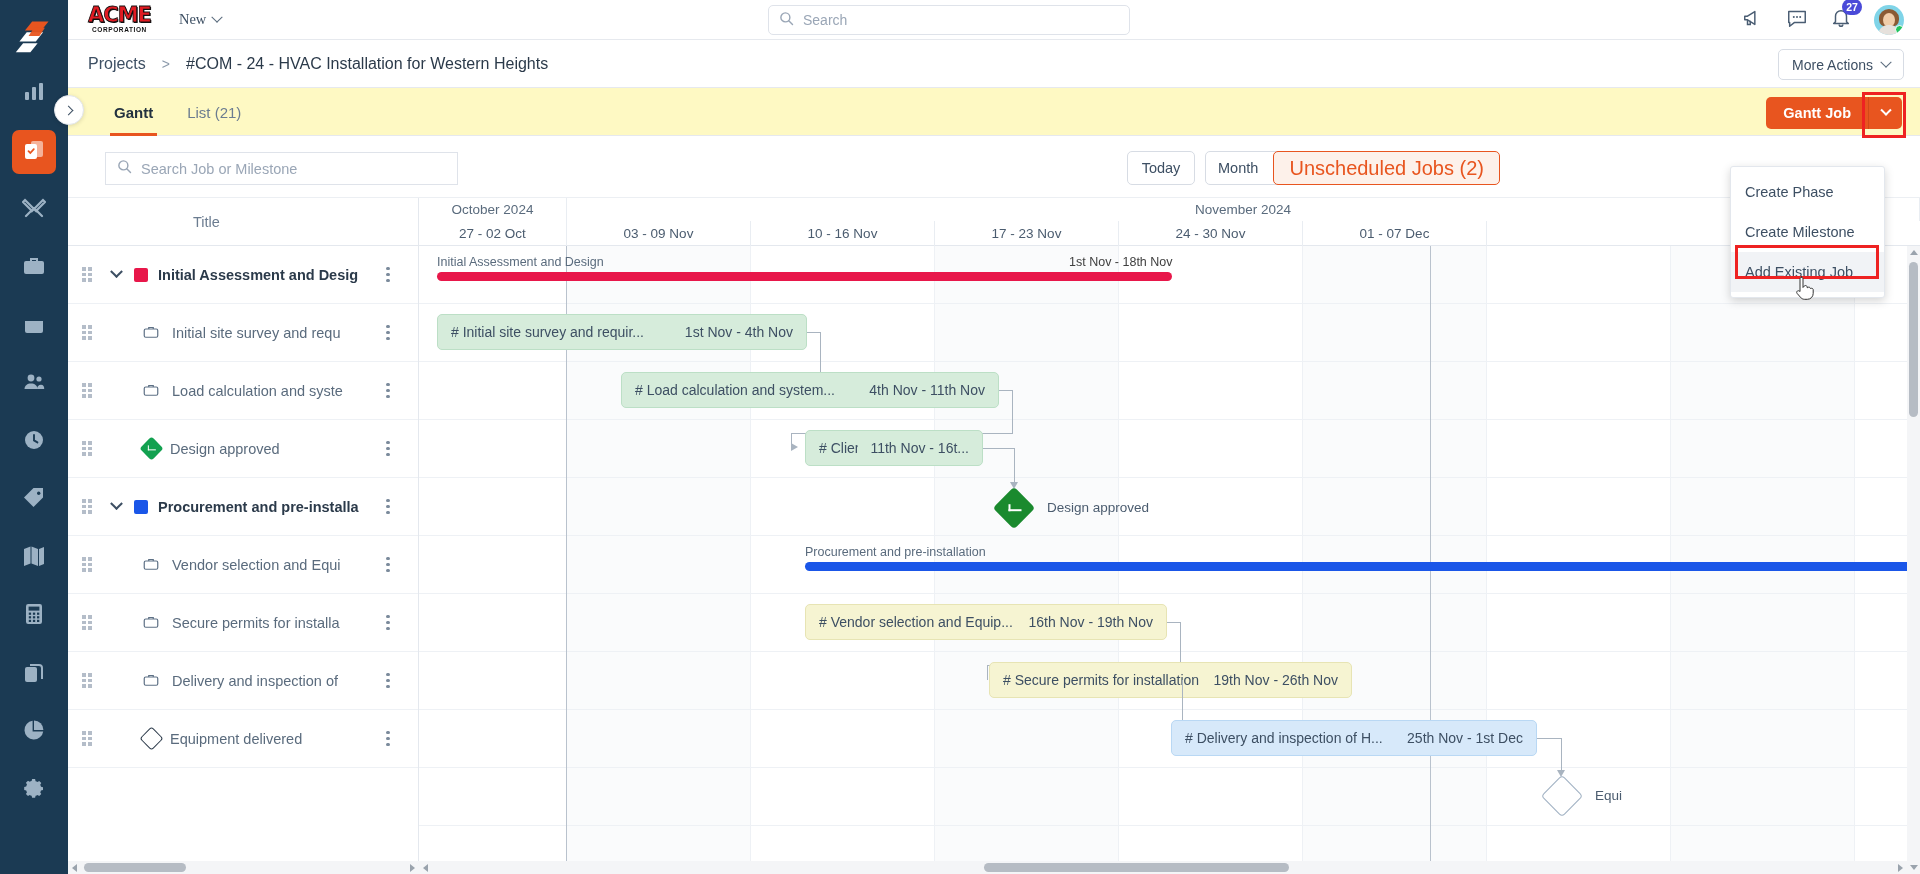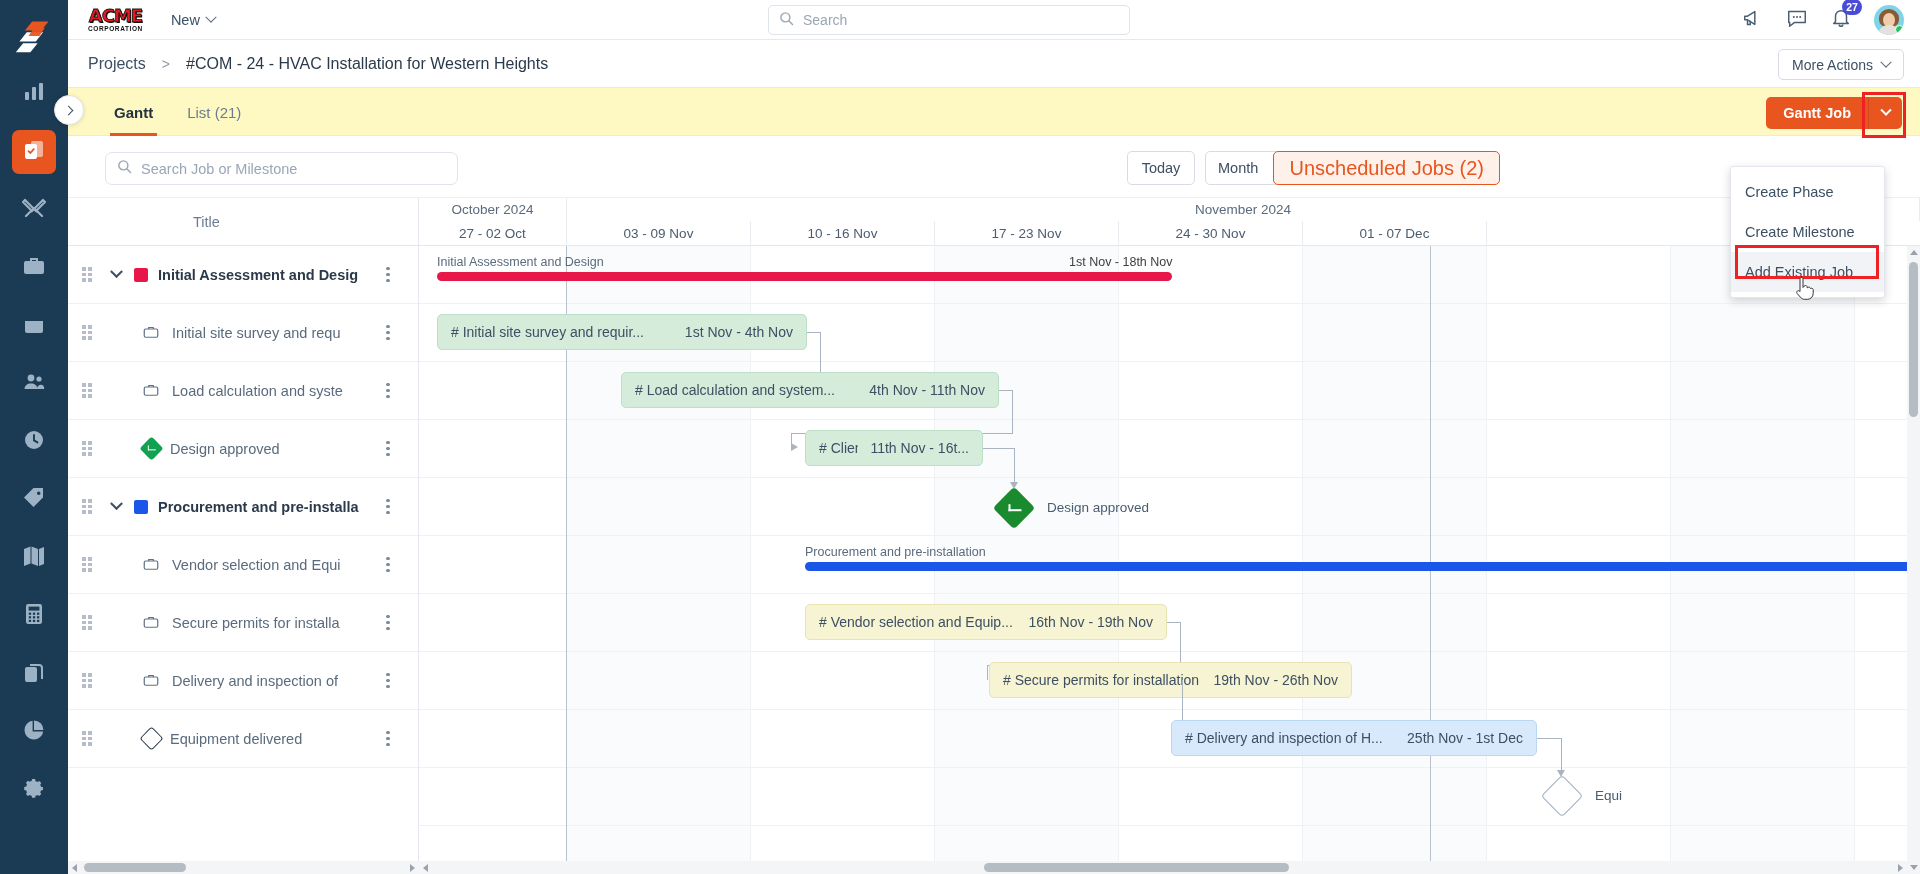--- a/index.html
+++ b/index.html
@@ -29,28 +29,28 @@
   #rail .spacer { flex: 1; }
 
   
   #topbar {
     position: absolute; left: 68px; top: 0; width: 1852px; height: 40px;
     background: #ffffff; border-bottom: 1px solid #e6e9ee;
     display: flex; align-items: center;
   }
   .brand { margin-left: 20px; display: flex; flex-direction: column; align-items: center; line-height: 1; }
   .brand .b1 {
-    font-family: "DejaVu Sans", sans-serif; font-weight: bold; font-size: 18px;
+    font-family: "DejaVu Sans", sans-serif; font-weight: bold; font-size: 21px;
     color: #e11b22; letter-spacing: -1px;
     -webkit-text-stroke: 0.8px #111; text-shadow: 1px 1px 0 #111;
   }
   .brand .b2 { font-size: 6.5px; font-weight: bold; letter-spacing: 0.6px; color: #111; margin-top: 1px; }
   .newbtn {
     margin-left: 28px; font-size: 14.5px; color: #3d4f63; cursor: pointer;
-    display: flex; align-items: center; gap: 7px;
+    display: flex; align-items: center; gap: 7px; font-family: Liberation Serif, serif;
   }
   .caret-d { width: 0; height: 0; border-left: 4.5px solid transparent; border-right: 4.5px solid transparent; border-top: 5px solid #5a6b7d; }
   .chev { display:inline-block; width:8px; height:8px; border-right:1.7px solid #5a6b7d; border-bottom:1.7px solid #5a6b7d; transform: rotate(45deg) translate(-2px,-2px); }
 
   #globalsearch {
     position: absolute; left: 700px; top: 5px; width: 362px; height: 30px;
     border: 1px solid #dfe3ea; border-radius: 5px; background: #fff;
     display: flex; align-items: center; padding: 0 10px; gap: 9px;
   }
   #globalsearch .ph { font-size: 14px; color: #9aa6b6; }
@@ -128,21 +128,21 @@
   #dropdown .mi { height: 40px; display: flex; align-items: center; padding: 0 14px; font-size: 14.5px; color: #3d4f63; cursor: pointer; }
   #dropdown .mi.hover { background: #f1f3f6; }
 
   
   #toolbar {
     position: absolute; left: 68px; top: 136px; width: 1852px; height: 62px;
     background: #fff; border-bottom: 1px solid #eceff3;
   }
   #jobsearch {
     position: absolute; left: 37px; top: 16px; width: 353px; height: 33px;
-    border: 1px solid #dfe3ea; border-radius: 7px; display: flex; align-items: center; padding: 0 11px; gap: 9px; cursor: text;
+    border: 1px solid #dfe3ea; border-radius: 0; display: flex; align-items: center; padding: 0 11px; gap: 9px; cursor: text;
   }
   #jobsearch .ph { font-size: 14.5px; color: #9aa6b6; }
   .tbtn {
     position: absolute; top: 15px; height: 34px; border: 1px solid #d7dce4; border-radius: 5px;
     background: #fff; display: flex; align-items: center; justify-content: center;
     font-size: 14.5px; color: #3d4f63; cursor: pointer;
   }
   #btn-today { right: 725px; width: 68px; }
   #btn-month { right: 625px; width: 90px; padding: 0 12px; justify-content: space-between; }
   #btn-unsched {

